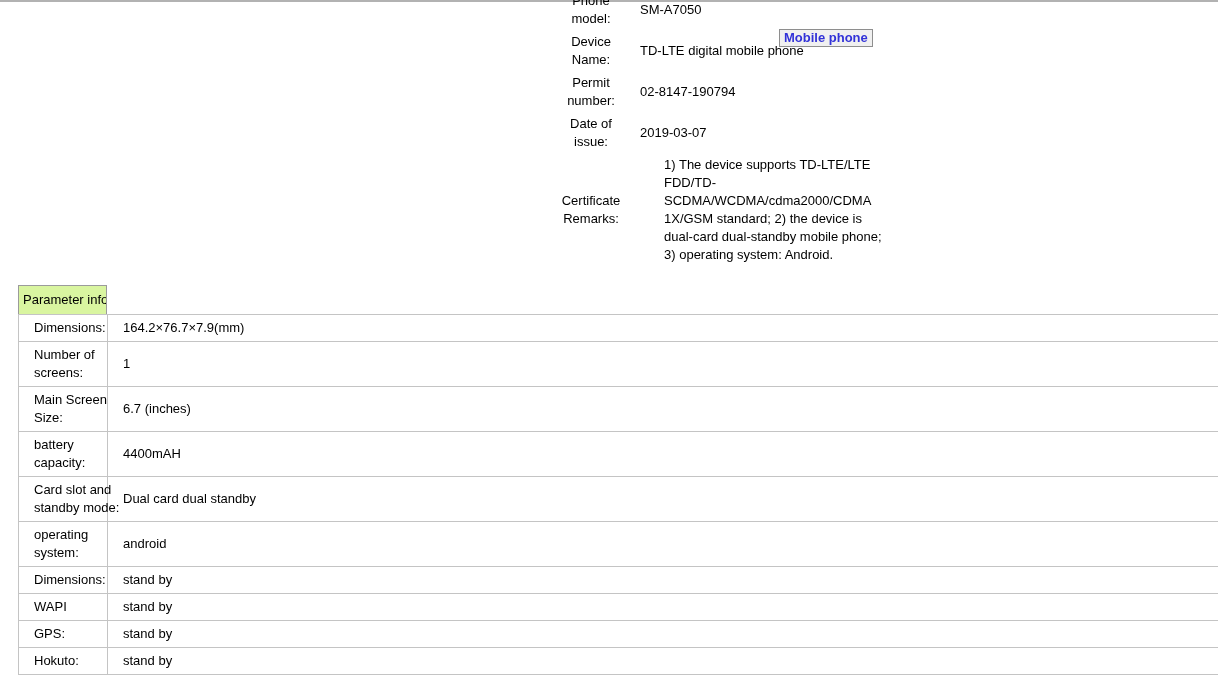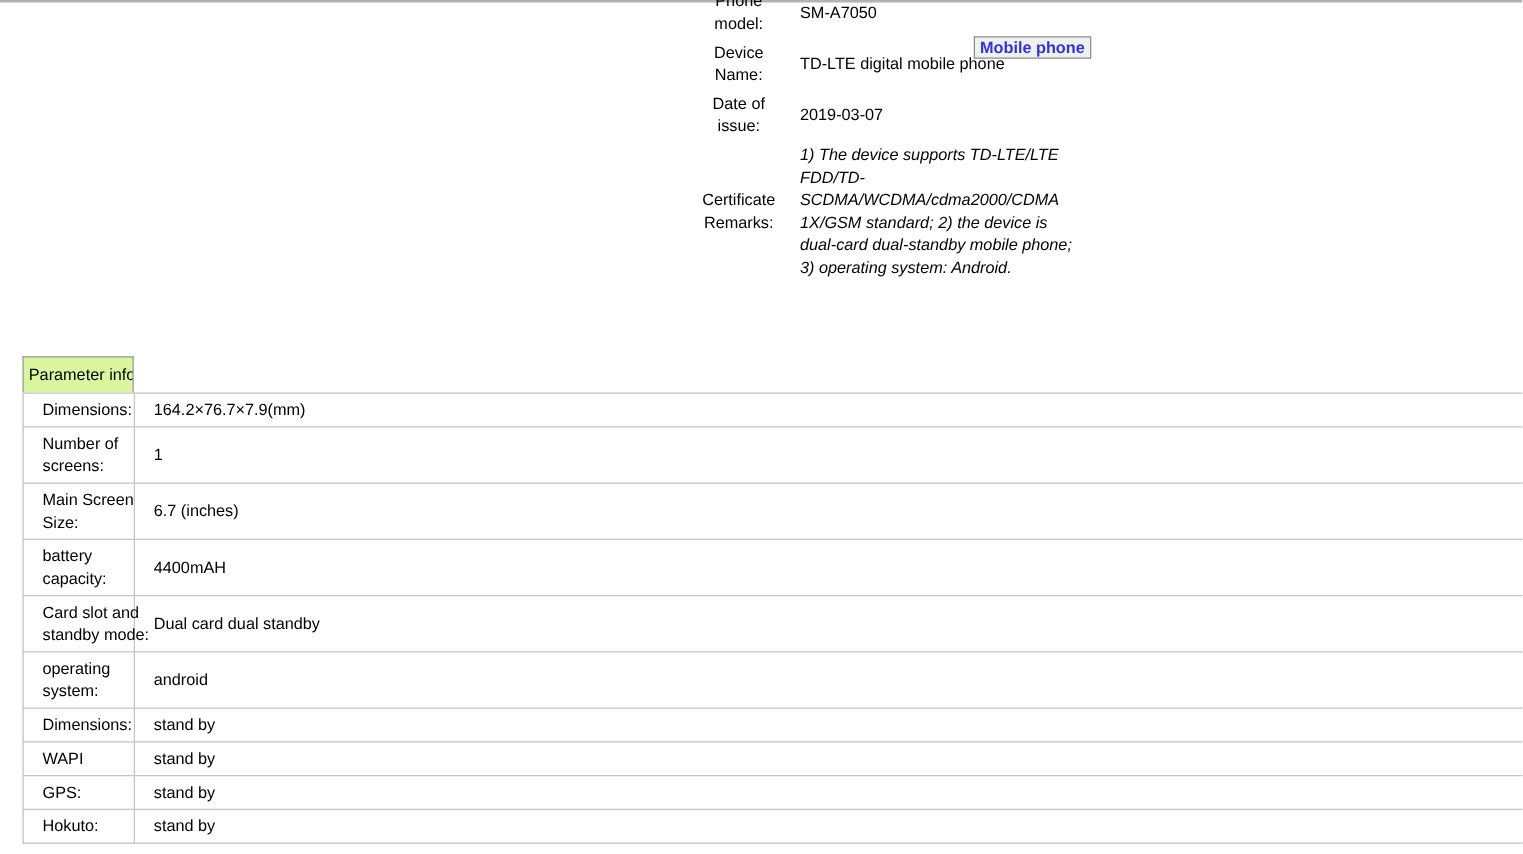--- a/index.html
+++ b/index.html
@@ -47,24 +47,23 @@
     width: 72px;
     text-align: center;
     white-space: nowrap;
   }
   .c-value {
     width: 240px;
     padding-left: 13px !important;
     text-align: left;
   }
   .remarks-block {
-    margin-left: 0;
+    margin-left: 24px;
     white-space: nowrap;
     line-height: 18px;
-    font-style: italic;
   }
   .device-type-tag {
     position: absolute;
     left: 779px;
     top: 1px;
     height: 18px;
     line-height: 16px;
     padding: 0 4px;
     border: 1px solid var(--badge_border, #8e8e8e);
     background: var(--badge_bg, #f0f0f0);
@@ -116,20 +115,24 @@
 <div class="cert-section">
   <table class="cert-table">
     <tbody>
         <tr>
       <td class="c-label">Phone<br>model:</td>
       <td class="c-value">SM-A7050</td>
     </tr>
     <tr>
       <td class="c-label">Device<br>Name:</td>
       <td class="c-value">TD-LTE digital mobile phone</td>
+    </tr>
+    <tr>
+      <td class="c-label">Permit<br>number:</td>
+      <td class="c-value">02-8147-190794</td>
     </tr>
     <tr>
       <td class="c-label">Date of<br>issue:</td>
       <td class="c-value">2019-03-07</td>
     </tr>
     <tr>
       <td class="c-label">Certificate<br>Remarks:</td>
       <td class="c-value">
         <div class="remarks-block">1) The device supports TD-LTE/LTE<br>FDD/TD-<br>SCDMA/WCDMA/cdma2000/CDMA<br>1X/GSM standard; 2) the device is<br>dual-card dual-standby mobile phone;<br>3) operating system: Android.</div>
       </td>

